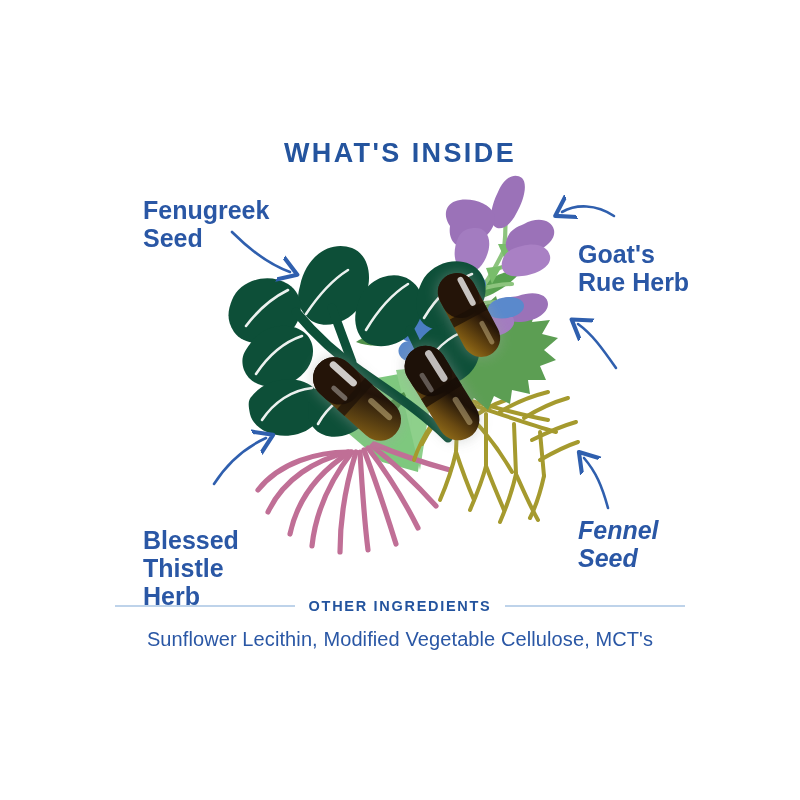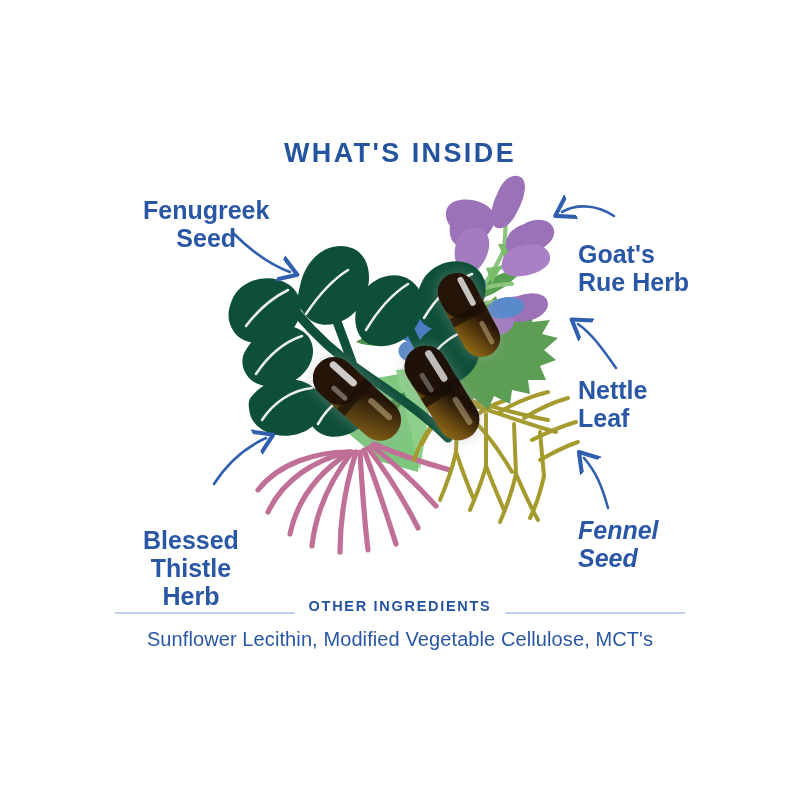--- a/index.html
+++ b/index.html
@@ -22,33 +22,33 @@
 
   .label{
     position:absolute;
     color:#2a57a5;
     font-size:25px;
     font-weight:bold;
     line-height:1.12;
     white-space:pre-line;
   }
   .label.right{text-align:left;margin-top:8px;}
-  .label.left{text-align:center;}
+  .label.left{text-align:left;}
 
   #lbl-fenugreek{left:143px;top:196px;}
   #lbl-goats{left:578px;top:232px;}
   #lbl-nettle{left:578px;top:368px;}
   #lbl-fennel{left:578px;top:508px;font-style:italic;}
   #lbl-thistle{left:143px;top:482px;margin-top:44px;}
 
   .art{position:absolute;left:0;top:0;width:800px;height:800px;}
 
   .footer{position:absolute;left:0;top:598px;width:800px;}
   .divider-row{
-    display:flex;align-items:flex-end;justify-content:center;
+    display:flex;align-items:center;justify-content:center;
     gap:14px;width:570px;margin:0 auto;
   }
   .rule{height:2px;background:#bed3ea;flex:1 1 auto;}
   .other-ing{
     font-size:14.5px;font-weight:bold;letter-spacing:1.7px;
     color:#24549e;white-space:nowrap;
   }
   .ing-list{
     margin-top:14px;text-align:center;
     font-size:20px;color:#2a57a5;font-weight:normal;
@@ -271,22 +271,20 @@
       <path d="M616,368 C602,348 592,334 578,324" marker-end="url(#ah)"></path>
       <path d="M608,508 C602,486 596,472 584,458" marker-end="url(#ah)"></path>
       <path d="M214,484 C228,462 244,448 266,438" marker-end="url(#ah)"></path>
     </g>
   </svg>
 
   <div class="label left" id="lbl-fenugreek">Fenugreek
 Seed</div>
   <div class="label right" id="lbl-goats">Goat's
 Rue Herb</div>
-  <div class="label right" id="lbl-nettle">Nettle
-Leaf</div>
   <div class="label right" id="lbl-fennel">Fennel
 Seed</div>
   <div class="label left" id="lbl-thistle">Blessed
 Thistle
 Herb</div>
 
   <div class="footer">
     <div class="divider-row">
       <div class="rule"></div>
       <div class="other-ing">OTHER INGREDIENTS</div>

